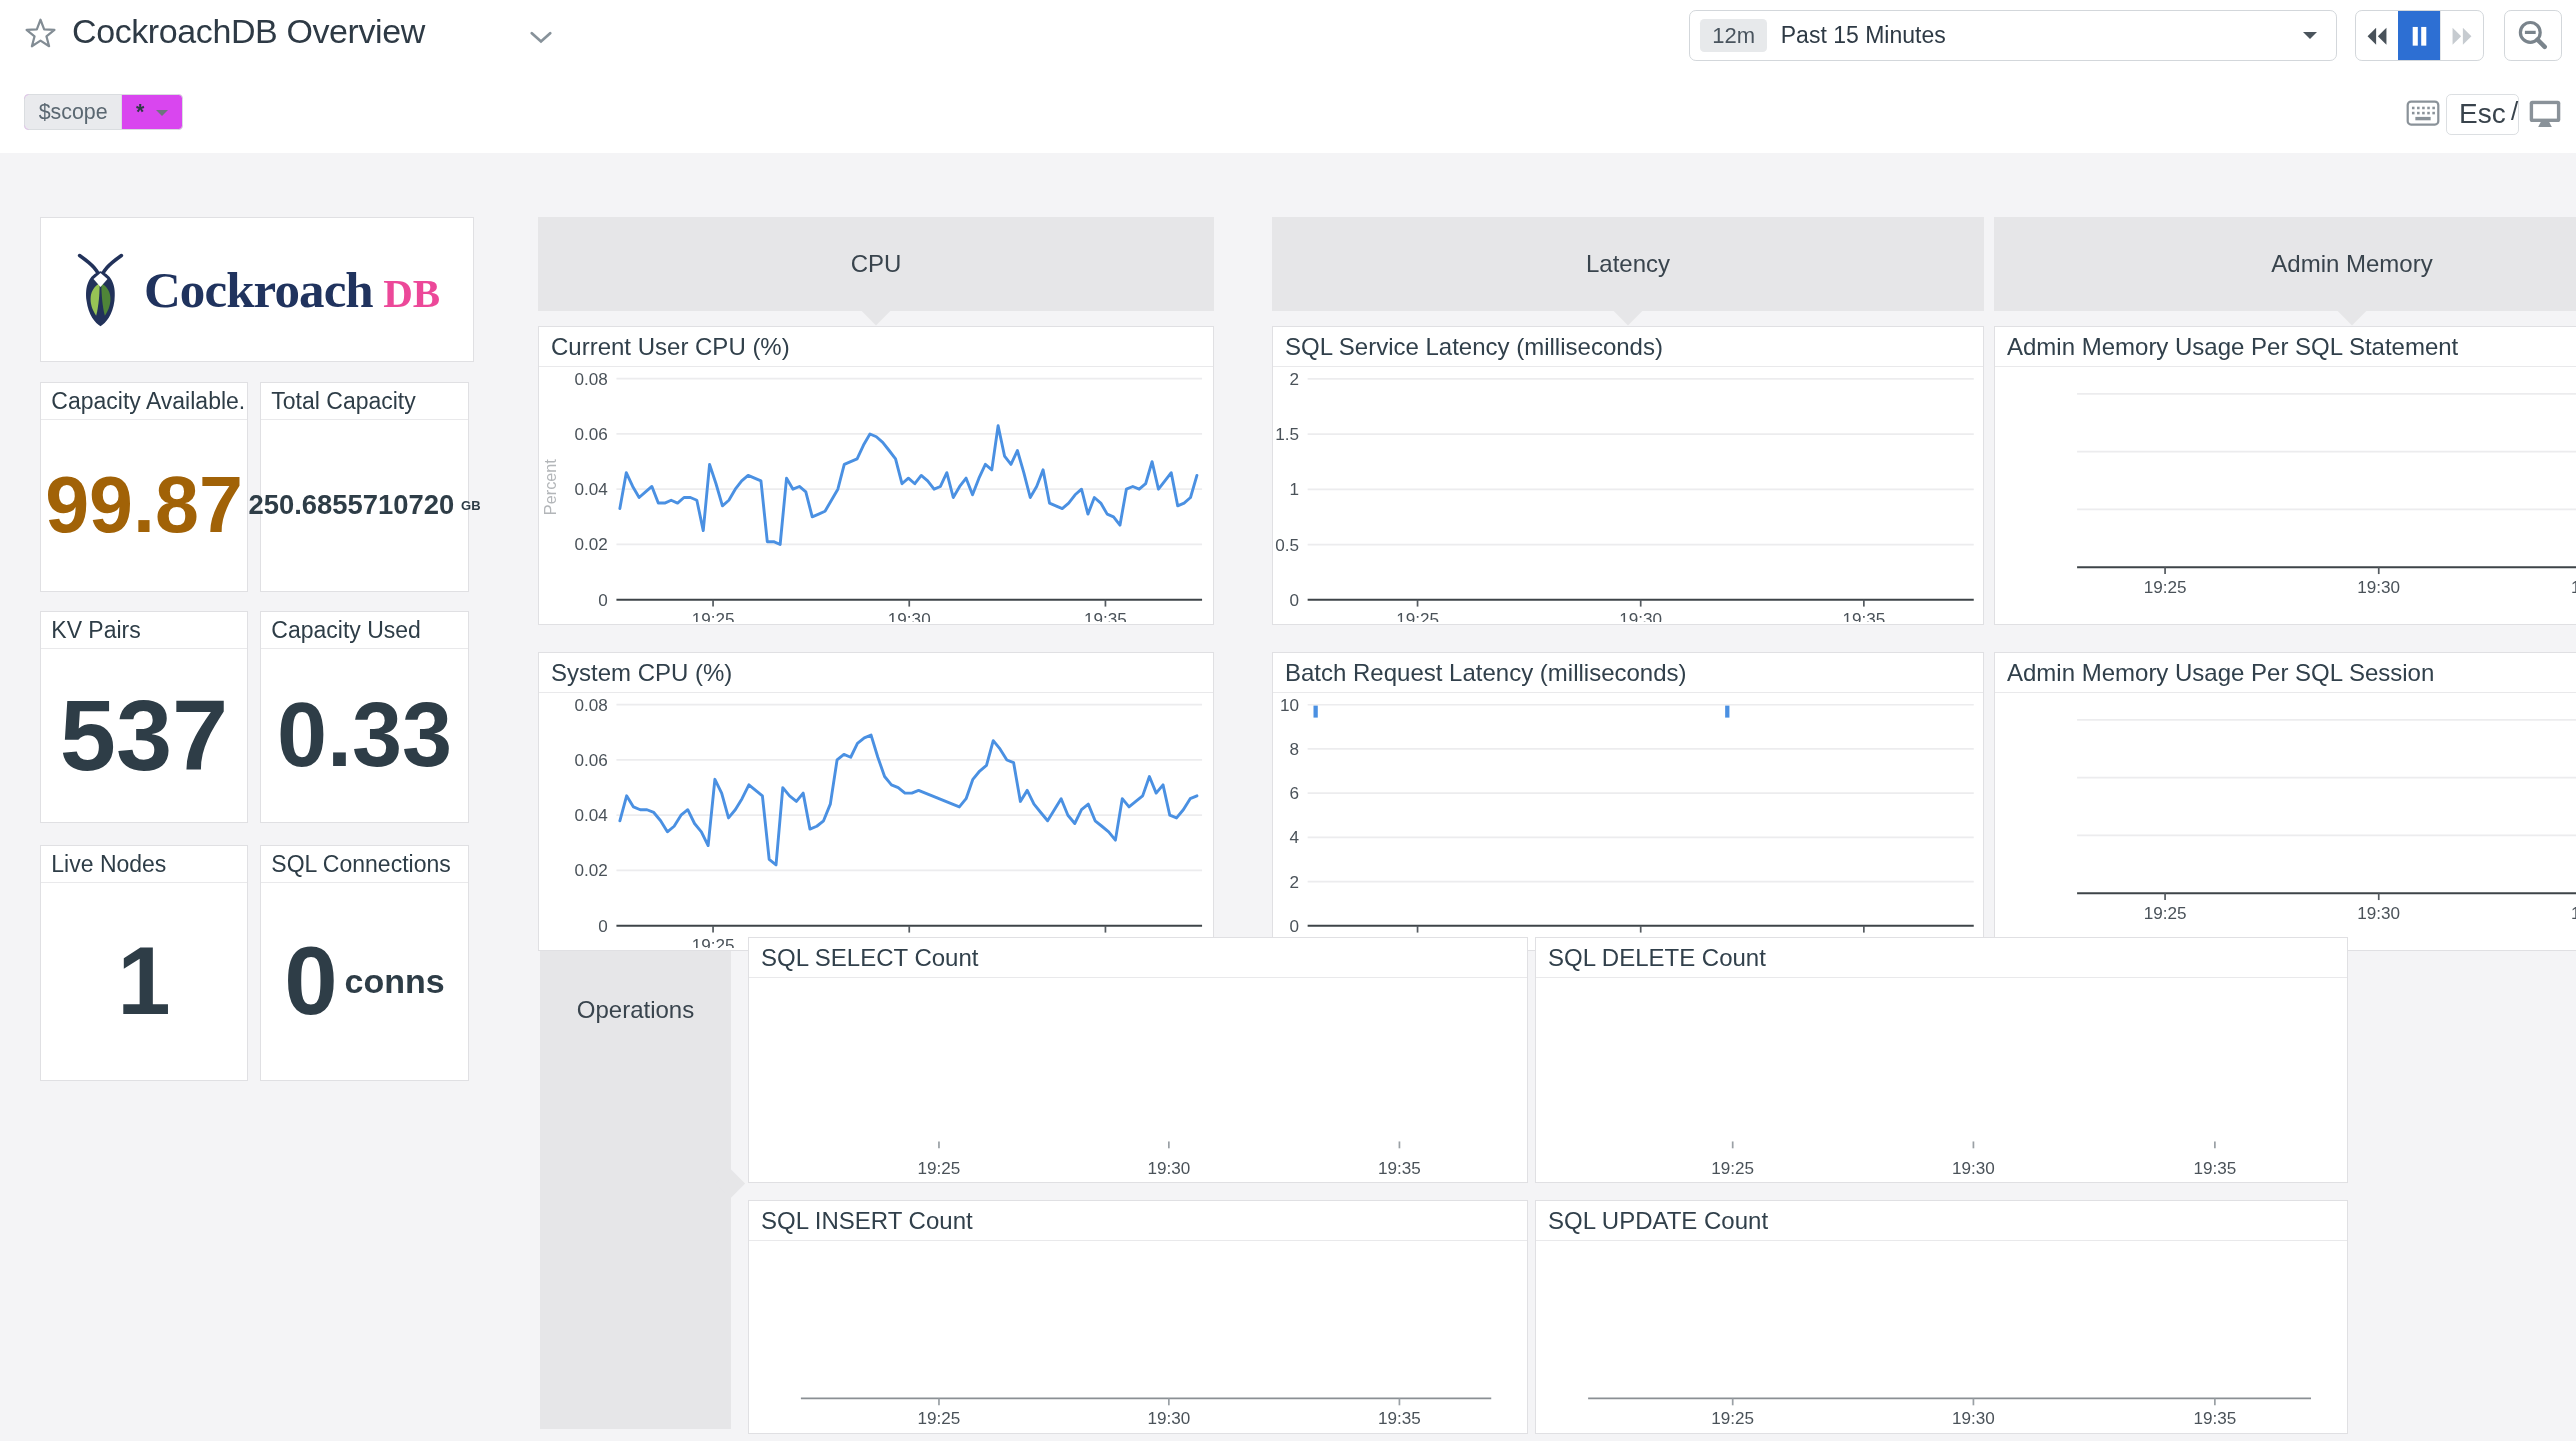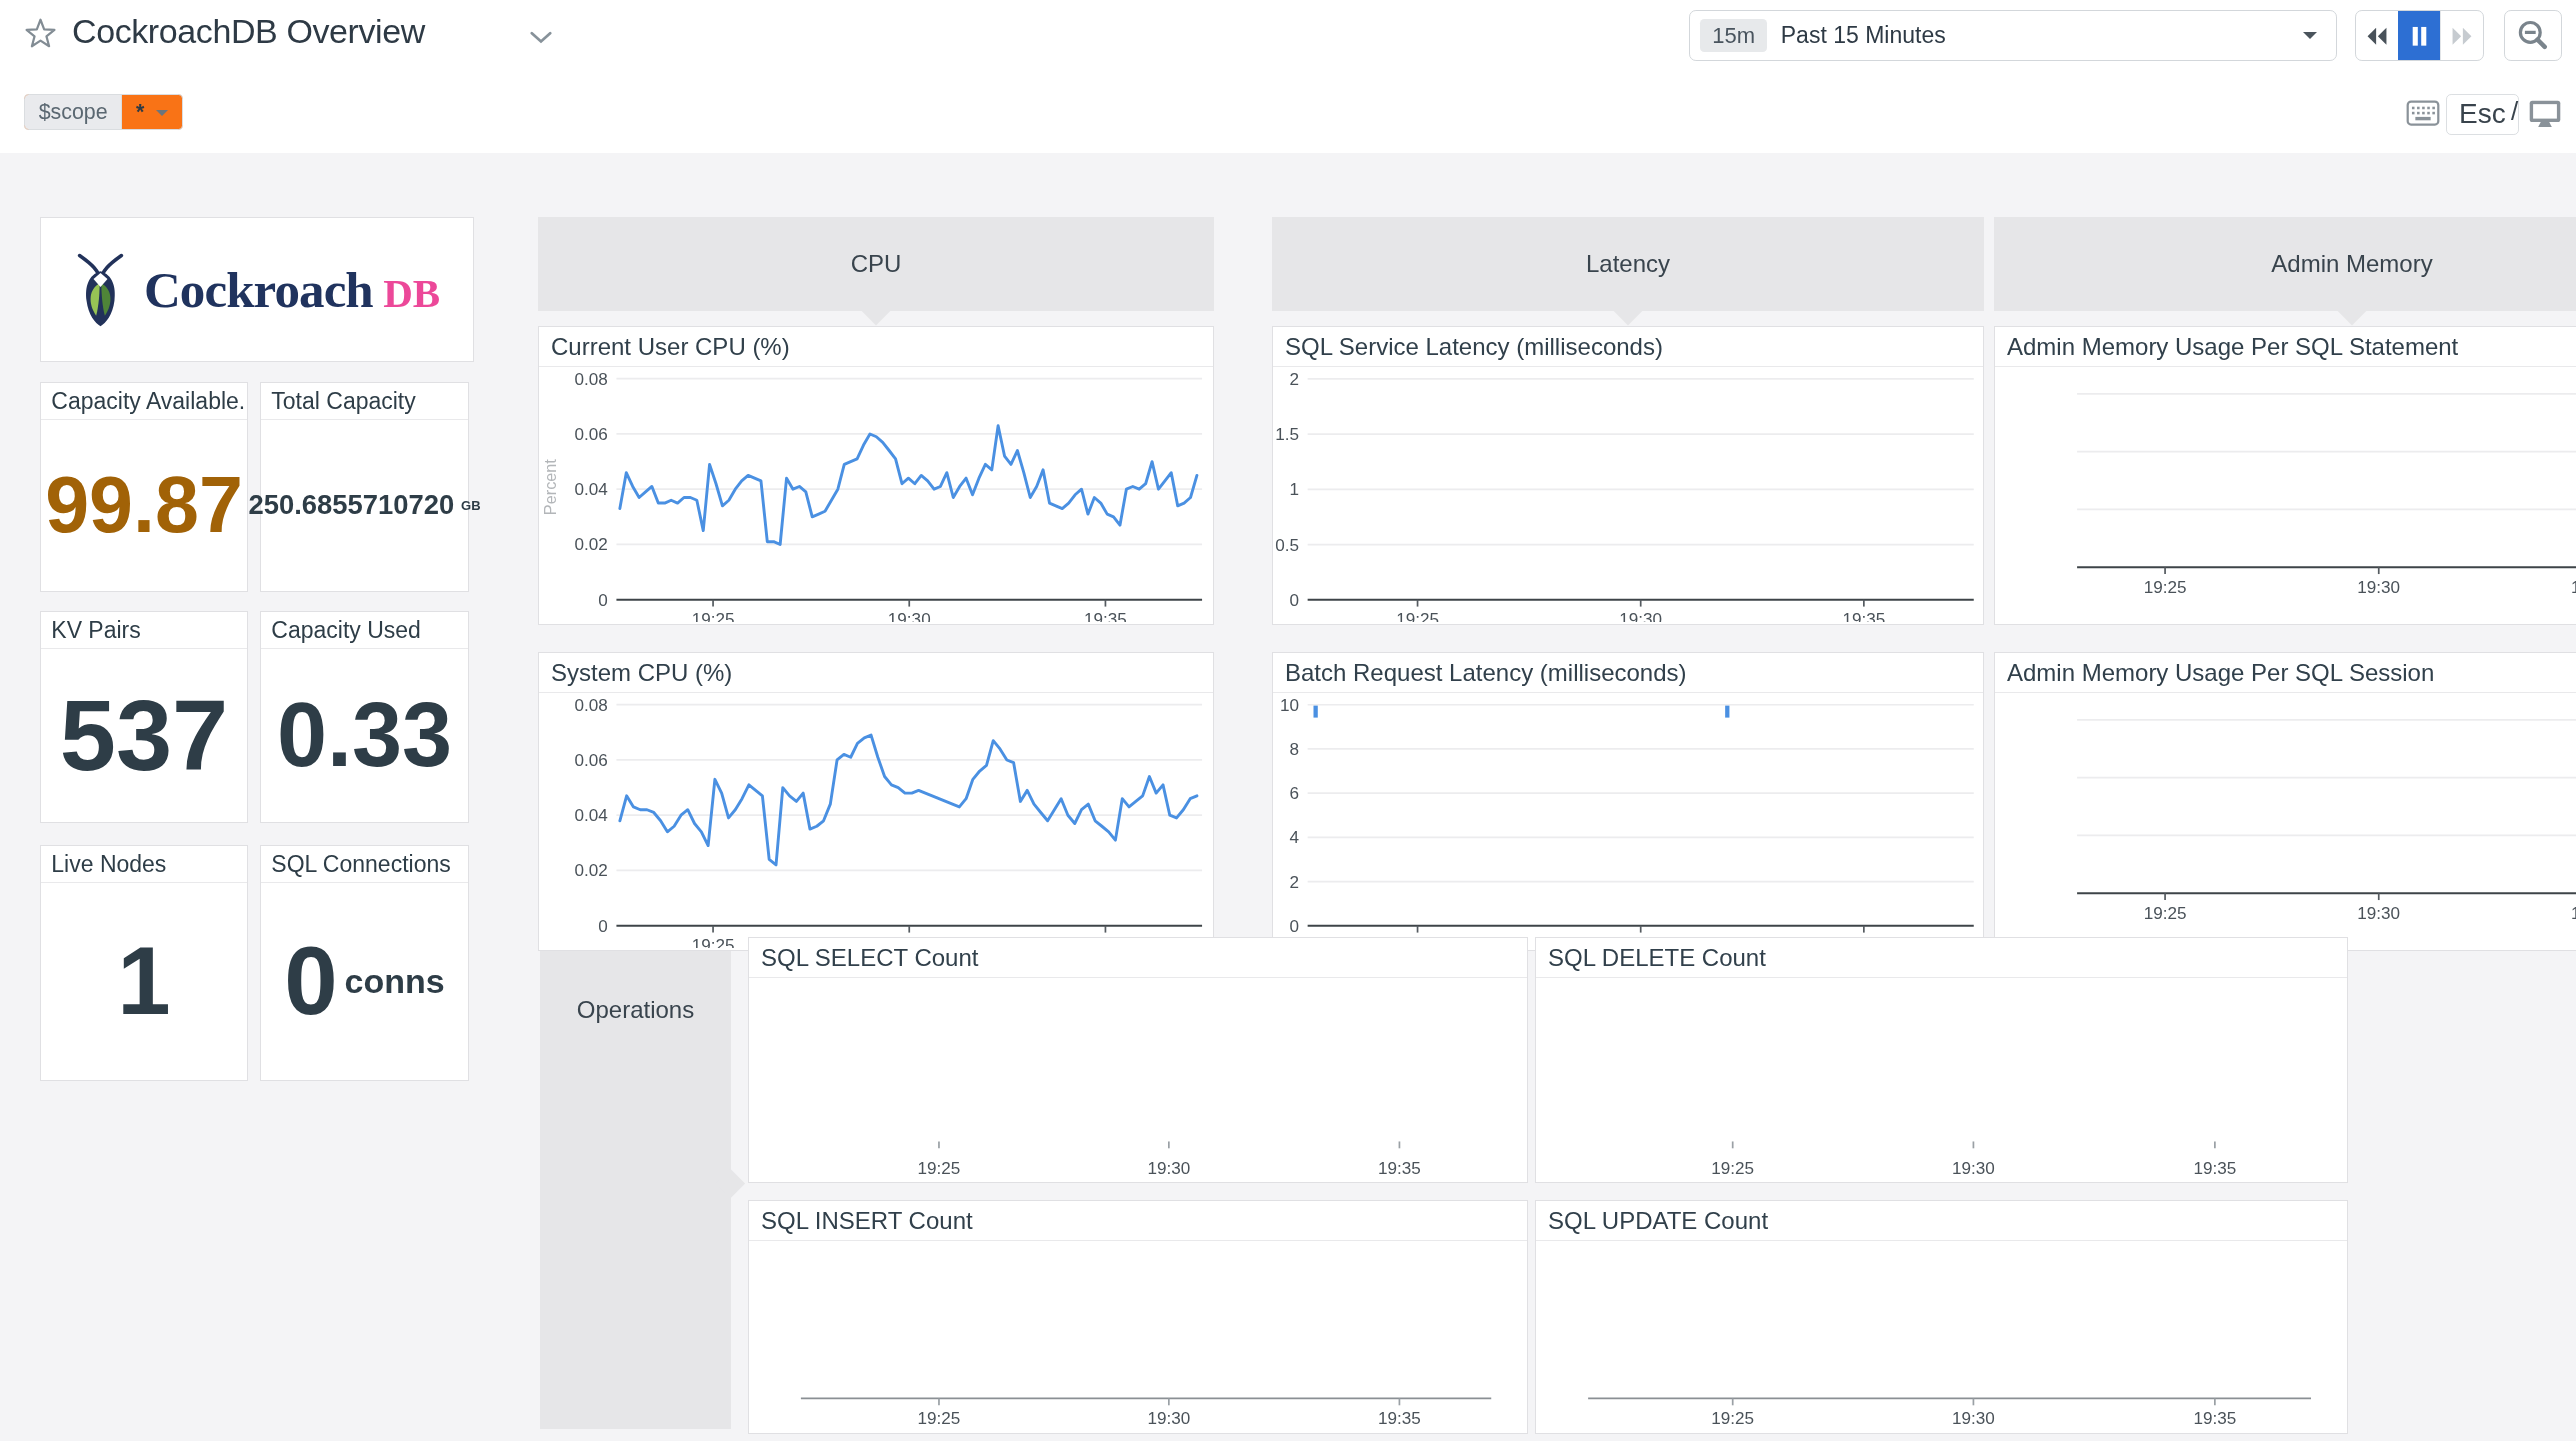--- a/index.html
+++ b/index.html
@@ -18,21 +18,21 @@
   }
   .tp-badge{background:#e7e9eb;border-radius:4.3px;margin-left:10.3px;padding:3.4px 12px;font-size:22px;color:#49545e;}
   .tp-label{margin-left:13.7px;font-size:23px;color:#2e3a45;flex:1;}
   .tp-caret{width:0;height:0;border:7.7px solid transparent;border-top-color:#4a545c;margin:6.9px 19px 0 0;}
   .playgroup{display:flex;background:#fff;border:1.7px solid #d3d7db;border-radius:6.9px;height:51px;box-sizing:border-box;overflow:hidden;}
   .playgroup .pseg{width:42px;display:flex;align-items:center;justify-content:center;}
   .pseg+.pseg{border-left:1.7px solid #e2e5e8;}
   .pseg.active{background:#2d6fd3;border-left:none;}
   .iconbtn{background:#fff;border:1.7px solid #d3d7db;border-radius:6.9px;height:51px;box-sizing:border-box;display:flex;align-items:center;justify-content:center;}
   
-  .varpill{display:flex;align-items:stretch;height:36px;border:1.7px solid #dadde0;border-radius:4.3px;overflow:hidden;background:#f97316;box-sizing:border-box;}
+  .varpill{display:flex;align-items:stretch;height:36px;border:1.7px solid #dadde0;border-radius:4.3px;overflow:hidden;background:#d946ef;box-sizing:border-box;}
   .varpill .vname{background:#e9eaed;color:#5a6771;font-size:21.4px;display:flex;align-items:center;padding:0 13.7px;}
   .varpill .vval{display:flex;align-items:center;padding:0 13.7px;font-size:21.4px;color:#2e3a45;font-weight:700;border-left:1.7px solid #dadde0;}
   .varpill .vcaret{width:0;height:0;border:6.9px solid transparent;border-top-color:#6b757d;margin:8.6px 0 0 12px;}
   .esc-badge{border:1.7px solid #dcdfe2;border-radius:5.1px;background:#fff;font-size:28px;color:#39434c;padding:3.4px 12px;}
   .slash{font-size:26px;color:#39434c;}
   
   .widget{position:absolute;background:#fff;border:1.7px solid #e0e0e3;box-sizing:border-box;}
   .wtitle{height:39px;line-height:39px;padding-left:12px;font-size:24px;color:#31404b;border-bottom:1.7px solid #e9e9eb;white-space:nowrap;overflow:hidden;}
   .plot{position:absolute;left:0;right:0;top:39px;bottom:0;}
   .stitle{height:36px;line-height:36px;padding-left:10.3px;font-size:23px;color:#2e3d47;border-bottom:1.7px solid #e9e9eb;white-space:nowrap;overflow:hidden;}
@@ -70,21 +70,21 @@
   </svg>
 </span>
 <div class="abs page-title" style="left:72px;top:12px;">CockroachDB Overview</div>
 <span class="abs" style="left:530px;top:31px;">
   <svg width="22" height="13.7" viewBox="0 0 24 14">
       <path d="M2,2 L12,11 L22,2" fill="none" stroke="#87929a" stroke-width="3" stroke-linecap="round"></path>
     </svg>
 </span>
 
 <div class="abs timepicker" style="left:1689px;top:10.3px;width:648px;">
-  <span class="tp-badge">15m</span>
+  <span class="tp-badge">12m</span>
   <span class="tp-label">Past 15 Minutes</span>
   <span class="tp-caret"></span>
 </div>
 
 <div class="abs playgroup" style="left:2355px;top:10.3px;width:129px;">
   <div class="pseg">
     <svg width="24" height="20.6" viewBox="0 0 28 24">
       <polygon points="13,2 3,12 13,22" fill="#49525a"></polygon>
         <polygon points="25,2 15,12 25,22" fill="#49525a"></polygon>
     </svg>

